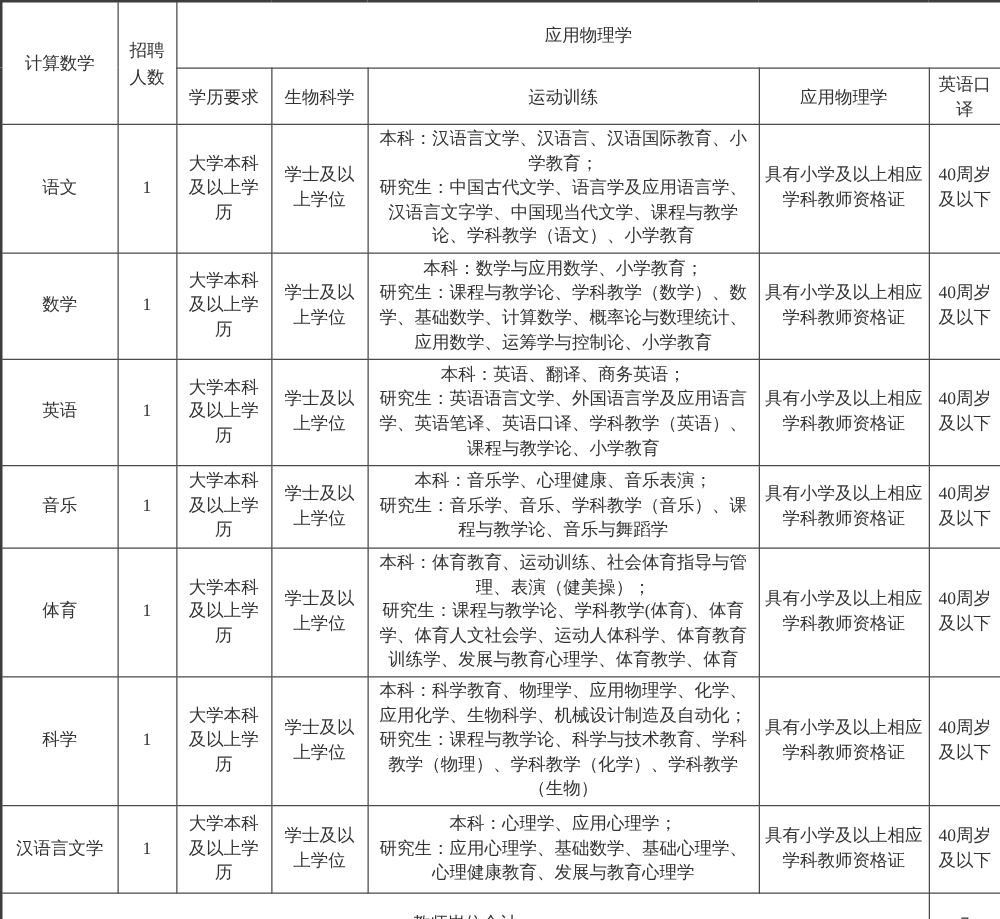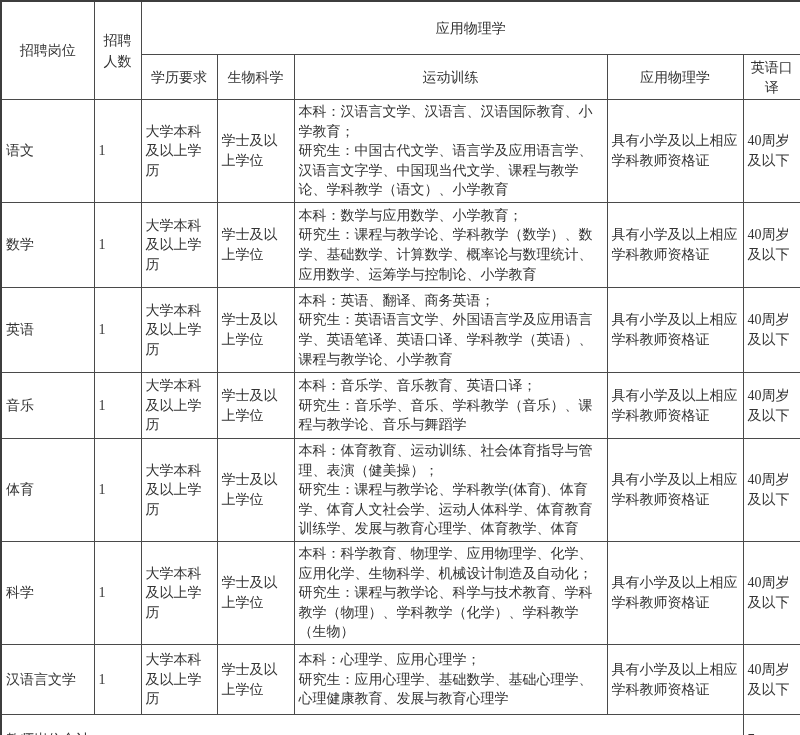--- a/index.html
+++ b/index.html
@@ -27,21 +27,21 @@
     overflow: hidden;
   }
   table.recruit th {
     font-family: "Liberation Sans", "DejaVu Sans", sans-serif;
     text-align: center;
     vertical-align: middle;
     padding: 2px 4px;
     line-height: 1.45;
   }
   table.recruit td {
-    text-align: left;
+    text-align: center;
     vertical-align: middle;
     padding: 2px 4px;
     line-height: 1.4;
   }
   td.major-cell {
     text-align: left;
     white-space: pre-line;
     padding: 3px 5px;
     line-height: 1.38;
   }
@@ -69,21 +69,21 @@
     <col style="width:93px">
     <col style="width:47px">
     <col style="width:76px">
     <col style="width:77px">
     <col style="width:313px">
     <col style="width:136px">
     <col style="width:58px">
   </colgroup>
   <thead>
     <tr class="hdr-top">
-      <th rowspan="2">招聘岗位</th>
+      <th rowspan="2">计算数学</th>
       <th rowspan="2">招聘人数</th>
       <th colspan="5">应用物理学</th>
     </tr>
     <tr class="hdr-sub">
       <th>学历要求</th>
       <th>生物科学</th>
       <th>运动训练</th>
       <th>应用物理学</th>
       <th>英语口译</th>
     </tr>
@@ -117,21 +117,21 @@
       <td class="major-cell">本科：英语、翻译、商务英语；
 研究生：英语语言文学、外国语言学及应用语言学、英语笔译、英语口译、学科教学（英语）、课程与教学论、小学教育</td>
       <td class="other-cell">具有小学及以上相应学科教师资格证</td>
       <td>40周岁及以下</td>
     </tr>
     <tr class="row-3">
       <td>音乐</td>
       <td>1</td>
       <td>大学本科及以上学历</td>
       <td>学士及以上学位</td>
-      <td class="major-cell">本科：音乐学、音乐教育、英语口译；
+      <td class="major-cell">本科：音乐学、心理健康、音乐表演；
 研究生：音乐学、音乐、学科教学（音乐）、课程与教学论、音乐与舞蹈学</td>
       <td class="other-cell">具有小学及以上相应学科教师资格证</td>
       <td>40周岁及以下</td>
     </tr>
     <tr class="row-4">
       <td>体育</td>
       <td>1</td>
       <td>大学本科及以上学历</td>
       <td>学士及以上学位</td>
       <td class="major-cell">本科：体育教育、运动训练、社会体育指导与管理、表演（健美操）；

